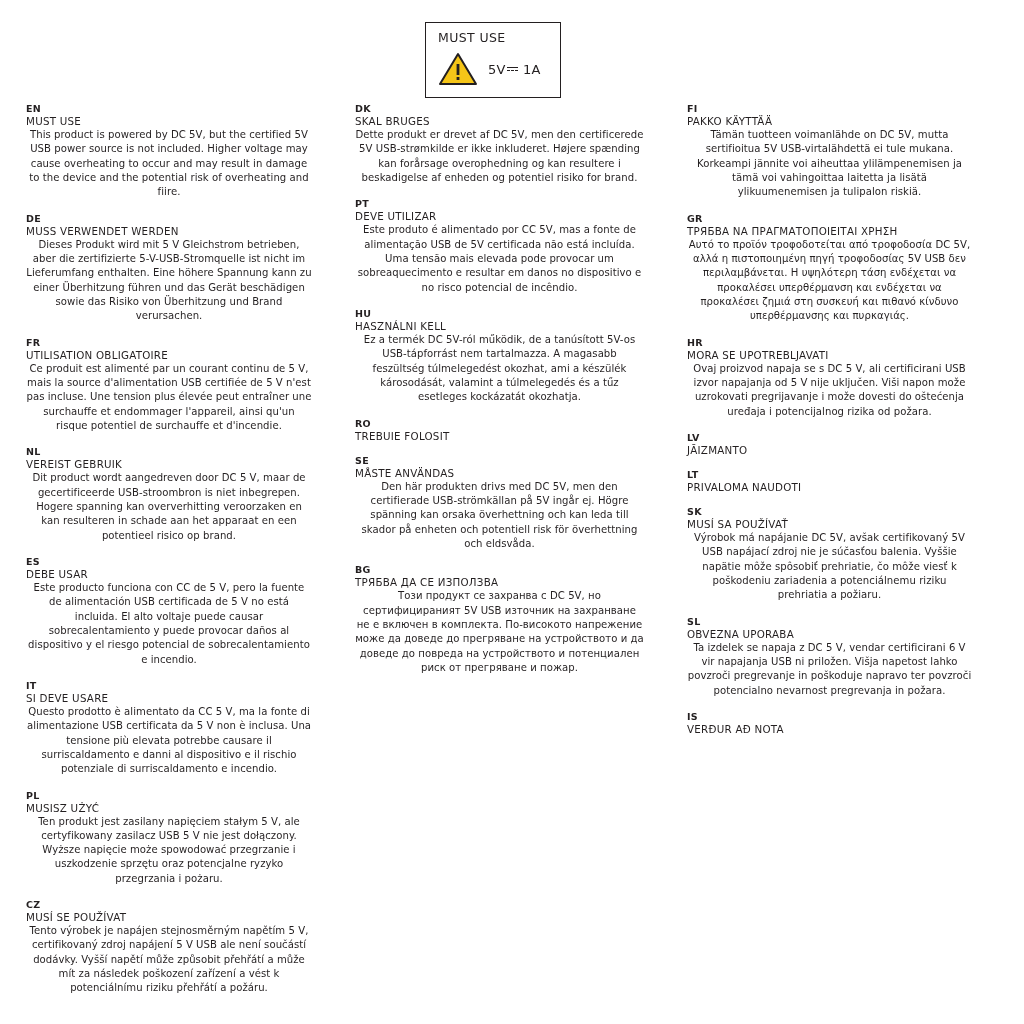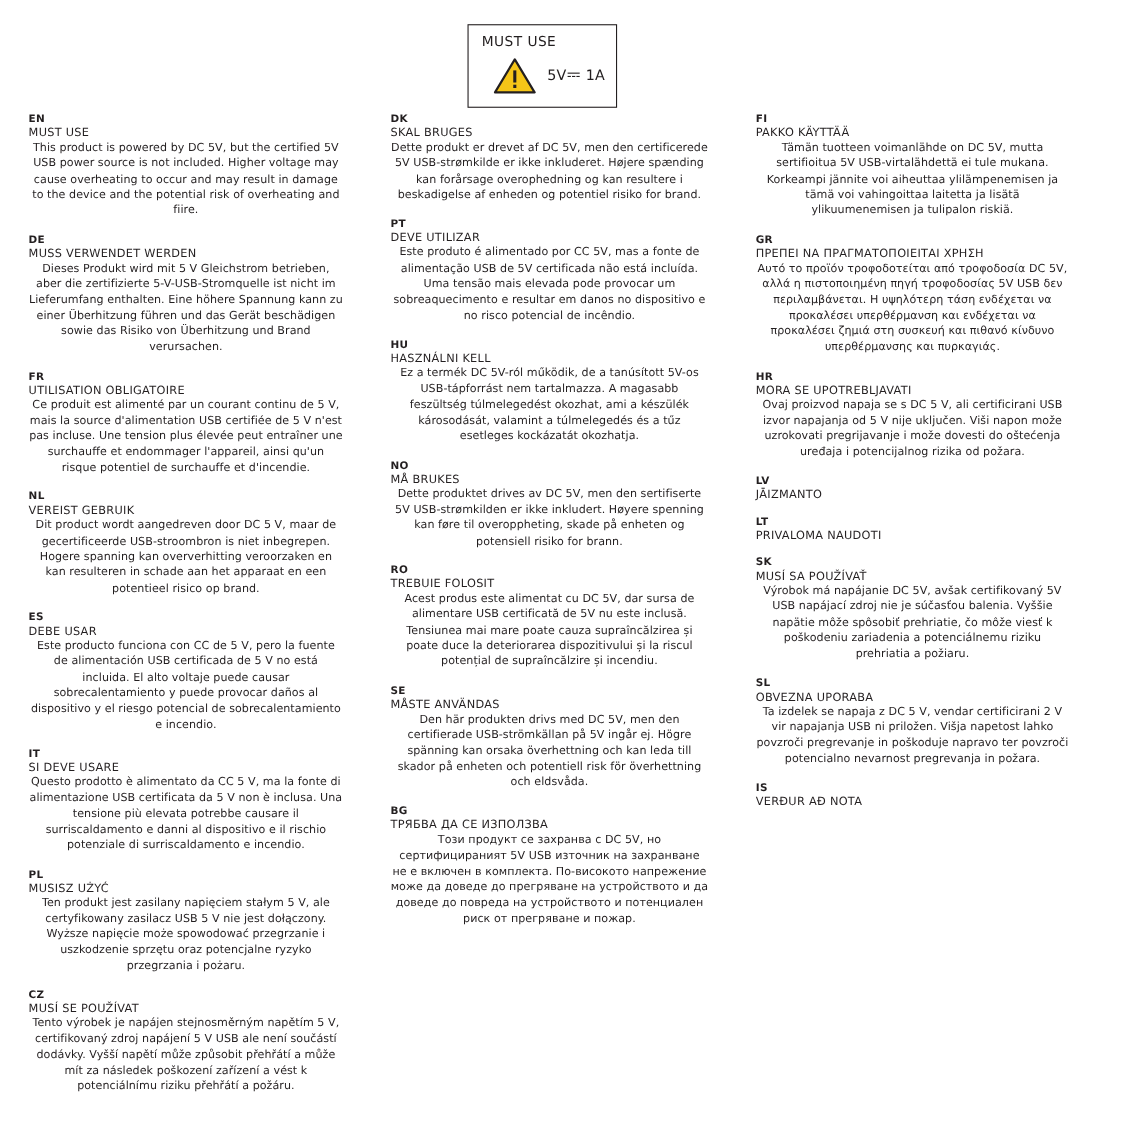--- a/index.html
+++ b/index.html
@@ -36,21 +36,20 @@
   }
   .badge-title {
     font-size: 12.5px;
     letter-spacing: 0.4px;
     color: #231f20;
   }
   .badge-row {
     display: flex;
     align-items: center;
     margin-top: 6px;
-    justify-content: flex-end;
   }
   .tri-wrap {
     width: 40px;
     height: 36px;
     position: relative;
     flex: 0 0 auto;
   }
   .tri-wrap svg {
     display: block;
   }
@@ -199,28 +198,22 @@
         <div class="lang-code">PT</div>
         <div class="lang-head">DEVE UTILIZAR</div>
         <div class="lang-body">Este produto é alimentado por CC 5V, mas a fonte de alimentação USB de 5V certificada não está incluída. Uma tensão mais elevada pode provocar um sobreaquecimento e resultar em danos no dispositivo e no risco potencial de incêndio.</div>
       </div>
       <div class="entry">
         <div class="lang-code">HU</div>
         <div class="lang-head">HASZNÁLNI KELL</div>
         <div class="lang-body">Ez a termék DC 5V-ról működik, de a tanúsított 5V-os USB-tápforrást nem tartalmazza. A magasabb feszültség túlmelegedést okozhat, ami a készülék károsodását, valamint a túlmelegedés és a tűz esetleges kockázatát okozhatja.</div>
       </div>
       <div class="entry">
-        <div class="lang-code">NO</div>
-        <div class="lang-head">MÅ BRUKES</div>
-        <div class="lang-body">Dette produktet drives av DC 5V, men den sertifiserte 5V USB-strømkilden er ikke inkludert. Høyere spenning kan føre til overoppheting, skade på enheten og potensiell risiko for brann.</div>
-      </div>
-      <div class="entry">
         <div class="lang-code">RO</div>
         <div class="lang-head">TREBUIE FOLOSIT</div>
-        <div class="lang-body">Acest produs este alimentat cu DC 5V, dar sursa de alimentare USB certificată de 5V nu este inclusă. Tensiunea mai mare poate cauza supraîncălzirea și poate duce la deteriorarea dispozitivului și la riscul potențial de supraîncălzire și incendiu.</div>
       </div>
       <div class="entry">
         <div class="lang-code">SE</div>
         <div class="lang-head">MÅSTE ANVÄNDAS</div>
         <div class="lang-body">Den här produkten drivs med DC 5V, men den certifierade USB-strömkällan på 5V ingår ej. Högre spänning kan orsaka överhettning och kan leda till skador på enheten och potentiell risk för överhettning och eldsvåda.</div>
       </div>
       <div class="entry">
         <div class="lang-code">BG</div>
         <div class="lang-head">ТРЯБВА ДА СЕ ИЗПОЛЗВА</div>
         <div class="lang-body">Този продукт се захранва с DC 5V, но сертифицираният 5V USB източник на захранване не е включен в комплекта. По-високото напрежение може да доведе до прегряване на устройството и да доведе до повреда на устройството и потенциален риск от прегряване и пожар.</div>
@@ -228,21 +221,21 @@
     </div>
 
     <div class="col col-3">
       <div class="entry">
         <div class="lang-code">FI</div>
         <div class="lang-head">PAKKO KÄYTTÄÄ</div>
         <div class="lang-body">Tämän tuotteen voimanlähde on DC 5V, mutta sertifioitua 5V USB-virtalähdettä ei tule mukana. Korkeampi jännite voi aiheuttaa ylilämpenemisen ja tämä voi vahingoittaa laitetta ja lisätä ylikuumenemisen ja tulipalon riskiä.</div>
       </div>
       <div class="entry">
         <div class="lang-code">GR</div>
-        <div class="lang-head">ΠΡΕΠΕΙ ΝΑ ΠΡΑΓΜΑΤΟΠΟΙΕΙΤΑΙ ΧΡΗΣΗ</div>
+        <div class="lang-head">ТРЯБВА ΝΑ ΠΡΑΓΜΑΤΟΠΟΙΕΙΤΑΙ ΧΡΗΣΗ</div>
         <div class="lang-body">Αυτό το προϊόν τροφοδοτείται από τροφοδοσία DC 5V, αλλά η πιστοποιημένη πηγή τροφοδοσίας 5V USB δεν περιλαμβάνεται. Η υψηλότερη τάση ενδέχεται να προκαλέσει υπερθέρμανση και ενδέχεται να προκαλέσει ζημιά στη συσκευή και πιθανό κίνδυνο υπερθέρμανσης και πυρκαγιάς.</div>
       </div>
       <div class="entry">
         <div class="lang-code">HR</div>
         <div class="lang-head">MORA SE UPOTREBLJAVATI</div>
         <div class="lang-body">Ovaj proizvod napaja se s DC 5 V, ali certificirani USB izvor napajanja od 5 V nije uključen. Viši napon može uzrokovati pregrijavanje i može dovesti do oštećenja uređaja i potencijalnog rizika od požara.</div>
       </div>
       <div class="entry">
         <div class="lang-code">LV</div>
         <div class="lang-head">JĀIZMANTO</div>
@@ -252,21 +245,21 @@
         <div class="lang-head">PRIVALOMA NAUDOTI</div>
       </div>
       <div class="entry">
         <div class="lang-code">SK</div>
         <div class="lang-head">MUSÍ SA POUŽÍVAŤ</div>
         <div class="lang-body">Výrobok má napájanie DC 5V, avšak certifikovaný 5V USB napájací zdroj nie je súčasťou balenia. Vyššie napätie môže spôsobiť prehriatie, čo môže viesť k poškodeniu zariadenia a potenciálnemu riziku prehriatia a požiaru.</div>
       </div>
       <div class="entry">
         <div class="lang-code">SL</div>
         <div class="lang-head">OBVEZNA UPORABA</div>
-        <div class="lang-body">Ta izdelek se napaja z DC 5 V, vendar certificirani 2 V vir napajanja USB ni priložen. Višja napetost lahko povzroči pregrevanje in poškoduje napravo ter povzroči potencialno nevarnost pregrevanja in požara.</div>
+        <div class="lang-body">Ta izdelek se napaja z DC 5 V, vendar certificirani 6 V vir napajanja USB ni priložen. Višja napetost lahko povzroči pregrevanje in poškoduje napravo ter povzroči potencialno nevarnost pregrevanja in požara.</div>
       </div>
       <div class="entry">
         <div class="lang-code">IS</div>
         <div class="lang-head">VERÐUR AÐ NOTA</div>
       </div>
     </div>
 
   </div>
 </div>
 

